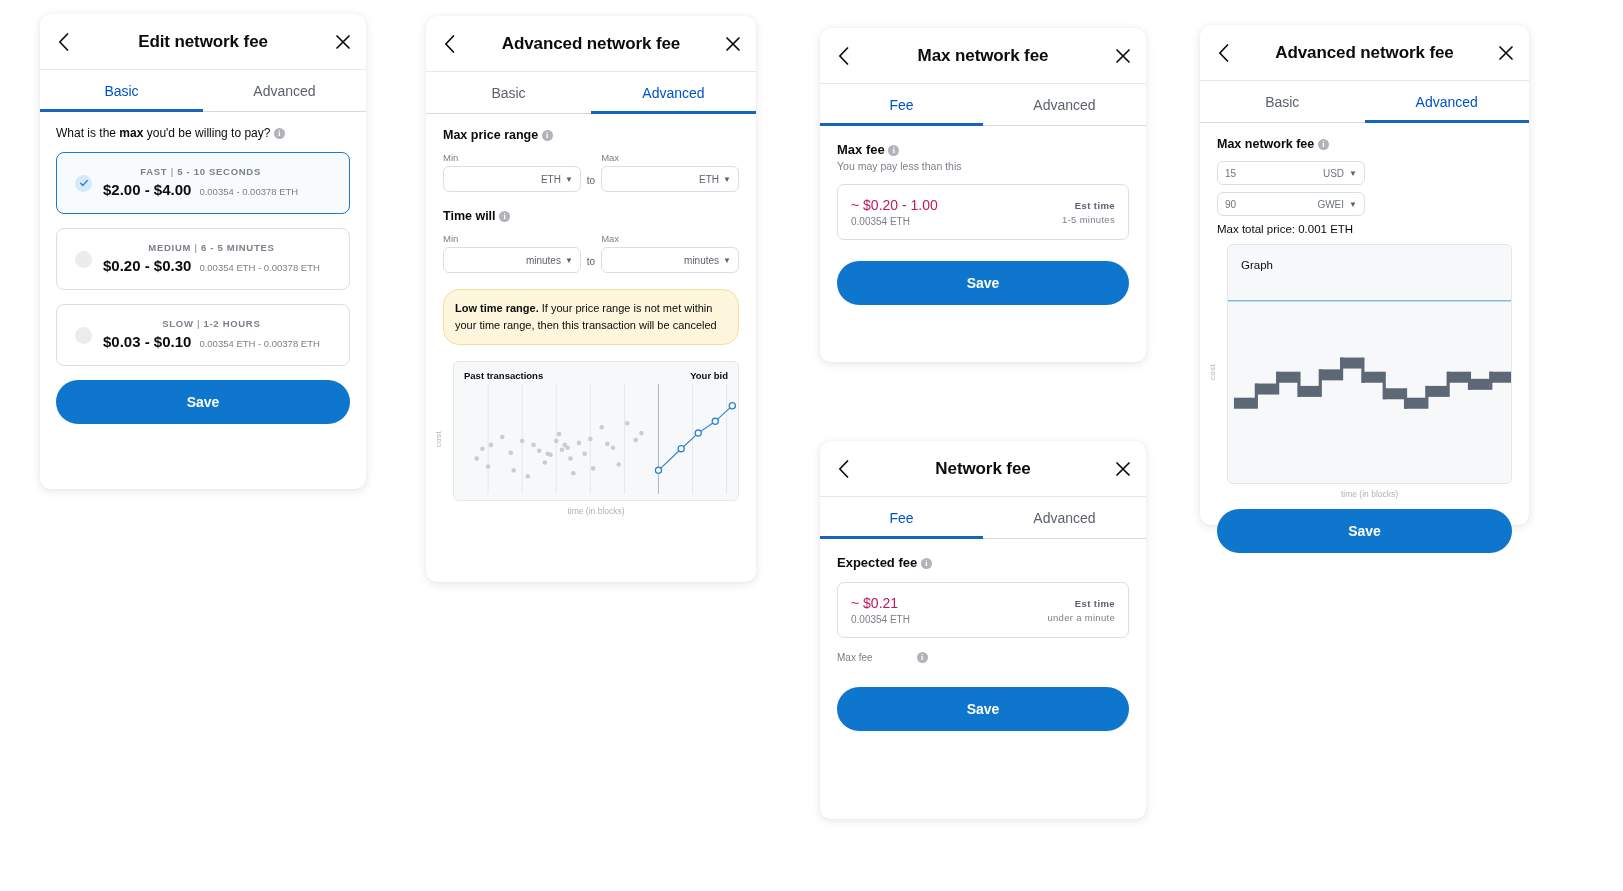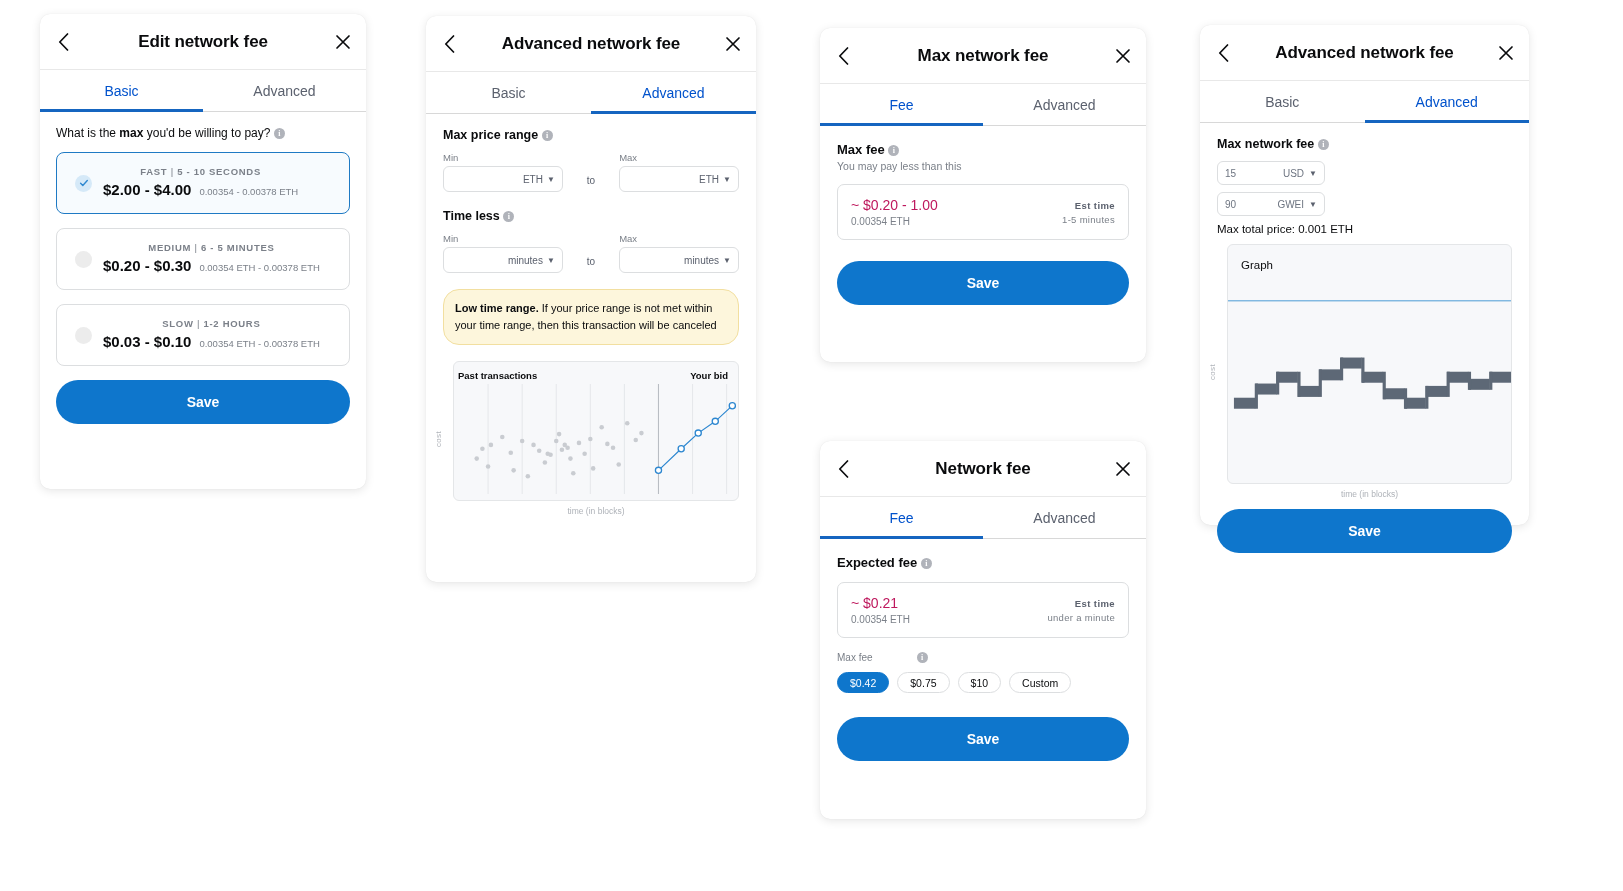--- a/index.html
+++ b/index.html
@@ -151,21 +151,21 @@
     font-weight: bold;
     font-family: "Liberation Sans", sans-serif;
     cursor: pointer;
   }
 
   
   .section-title {
     font-size: 12.5px; font-weight: bold; color: #0a0b0d;
     margin-bottom: 10px;
   }
-  .field-row { display: flex; align-items: flex-end; gap: 24px; }
+  .field-row { display: flex; align-items: flex-end; gap: 6px; }
   .field { flex: 1; }
   .field-label { font-size: 9.5px; color: #7b8089; margin-bottom: 3px; }
   .field-input {
     height: 26px;
     border: 1px solid #dcdee0;
     border-radius: 6px;
     display: flex; align-items: center; justify-content: flex-end;
     padding: 0 7px;
     font-size: 10px;
     color: #5b616e;
@@ -259,21 +259,21 @@
     font-family: "Liberation Sans", sans-serif;
   }
   .chip.active {
     background: #0e76cc;
     border-color: #0e76cc;
     color: #ffffff;
   }
 
   
   .c5-input {
-    width: 108px;
+    width: 148px;
     height: 24px;
     border: 1px solid #dcdee0;
     border-radius: 6px;
     display: flex; align-items: center;
     padding: 0 7px;
     font-size: 10px;
     color: #5b616e;
     margin-bottom: 7px;
     background: #fff;
     cursor: pointer;
@@ -413,21 +413,21 @@
         <div class="field">
           <div class="field-label">Max</div>
           <div class="field-input">
             <span>ETH</span>
             <span class="chev">▼</span>
           </div>
         </div>
       </div>
 
       <div class="section-title" style="margin-top:17px;">
-        <span>Time less</span>
+        <span>Time will</span>
         <span class="info-icon">i</span>
       </div>
       <div class="field-row">
         <div class="field">
           <div class="field-label">Min</div>
           <div class="field-input">
             <span>minutes</span>
             <span class="chev">▼</span>
           </div>
         </div>
@@ -441,21 +441,21 @@
         </div>
       </div>
 
       <div class="warn-box">
         <b>Low time range.</b><span> If your price range is not met within your time range, then this transaction will be canceled</span>
       </div>
 
       <div class="chart-wrap">
         <div class="chart-axis-y">cost</div>
         <div class="chart-box" style="height:140px; margin-left:10px;">
-          <div class="chart-legend" style="left:4px;">Past transactions</div>
+          <div class="chart-legend" style="left:10px;">Past transactions</div>
           <div class="chart-legend" style="right:10px;">Your bid</div>
           <svg id="scatter-svg" width="100%" height="140" viewBox="0 0 286 140" preserveAspectRatio="none">
               <line x1="34.32" x2="34.32" y1="22" y2="132" stroke="#e5e7ea" stroke-width="1"></line>
               <line x1="68.64" x2="68.64" y1="22" y2="132" stroke="#e5e7ea" stroke-width="1"></line>
               <line x1="102.96" x2="102.96" y1="22" y2="132" stroke="#e5e7ea" stroke-width="1"></line>
               <line x1="137.28" x2="137.28" y1="22" y2="132" stroke="#e5e7ea" stroke-width="1"></line>
               <line x1="171.6" x2="171.6" y1="22" y2="132" stroke="#e5e7ea" stroke-width="1"></line>
               <line x1="205.92" x2="205.92" y1="22" y2="132" stroke="#b9bdc3" stroke-width="1.1"></line>
               <line x1="240.23999999999998" x2="240.23999999999998" y1="22" y2="132" stroke="#e5e7ea" stroke-width="1"></line>
               <line x1="274.56" x2="274.56" y1="22" y2="132" stroke="#e5e7ea" stroke-width="1"></line>
@@ -581,26 +581,20 @@
           <div class="fee-est-l">Est time</div>
           <div class="fee-est-v">under a minute</div>
         </div>
       </div>
 
       <div class="maxfee-row">
         <div class="maxfee-label">Max fee</div>
         <span class="info-icon">i</span>
       </div>
 
-      <div class="chips">
-        <div class="chip active">$0.42</div>
-        <div class="chip">$0.75</div>
-        <div class="chip">$10</div>
-        <div class="chip">Custom</div>
-      </div>
 
       <button class="save-btn" style="margin-top:24px;">Save</button>
     </div>
   </div>
 
   <div class="card" style="left:1200px; top:25px; width:329px; height:500px;">
     <div class="card-header">
       <div class="hdr-back">
         <svg width="11" height="18" viewBox="0 0 11 18">
             <path d="M9.5 1 L1.8 9 L9.5 17" fill="none" stroke="#0a0b0d" stroke-width="1.7" stroke-linecap="round" stroke-linejoin="round"></path>

